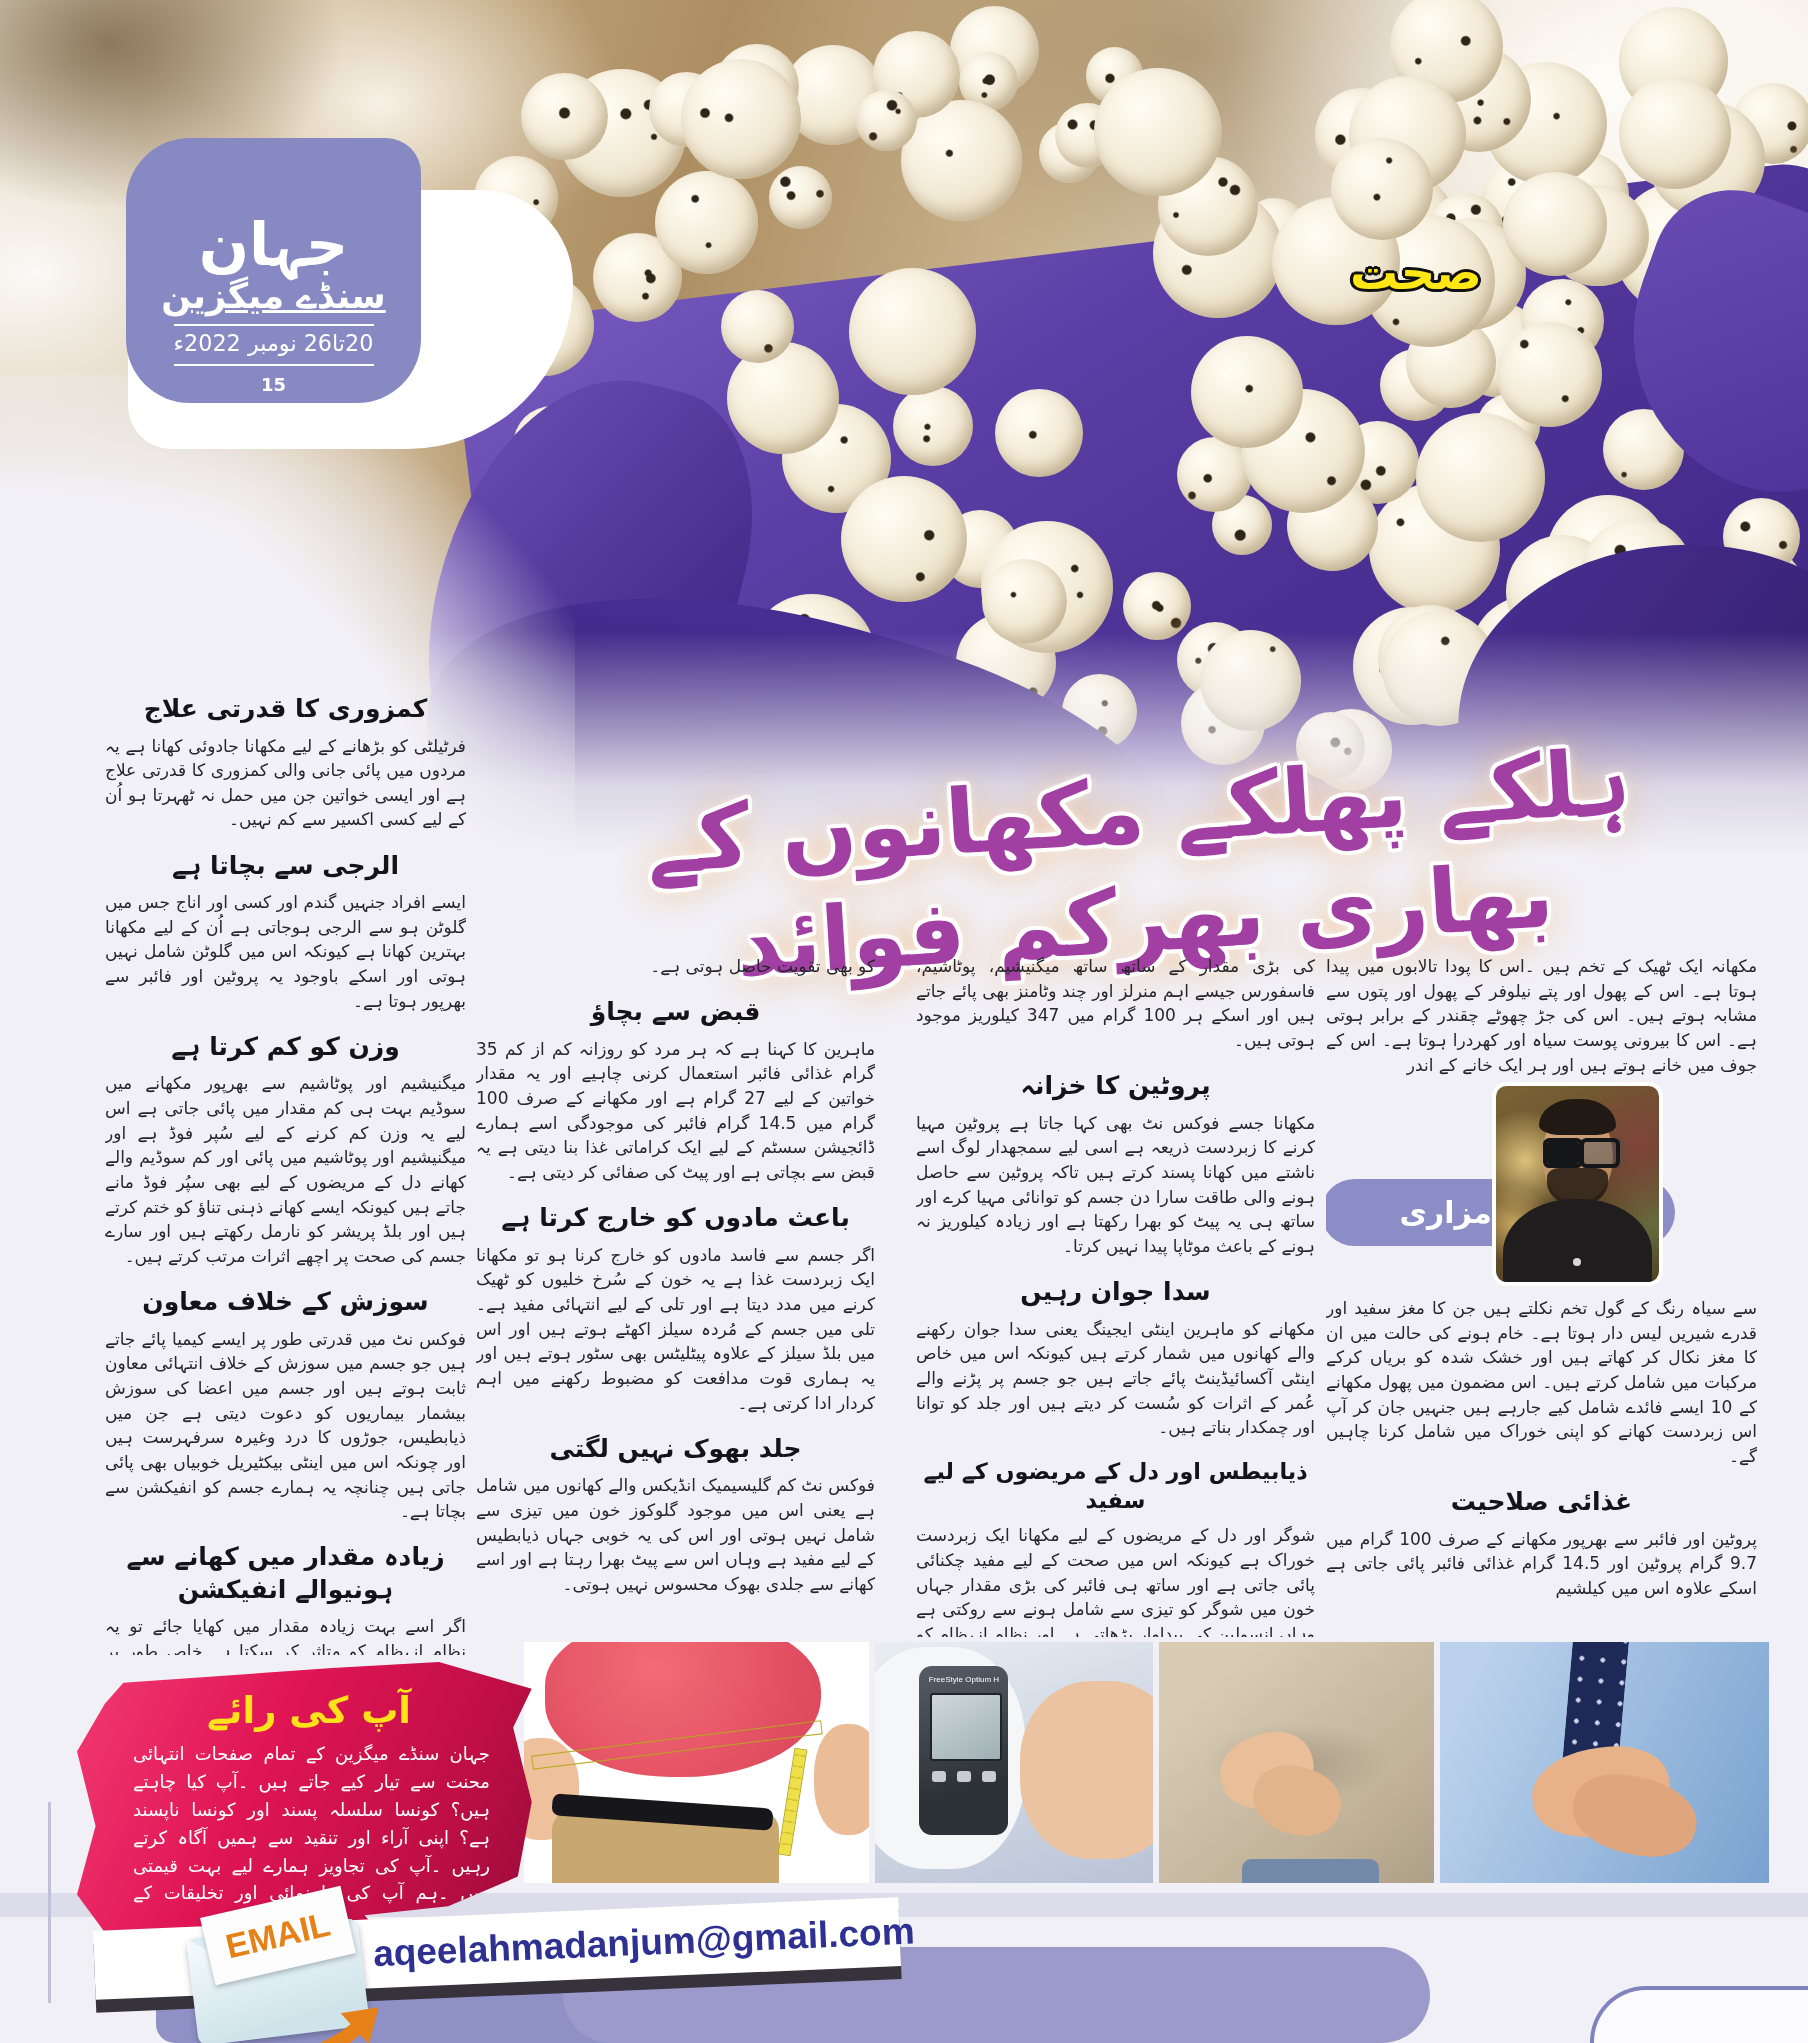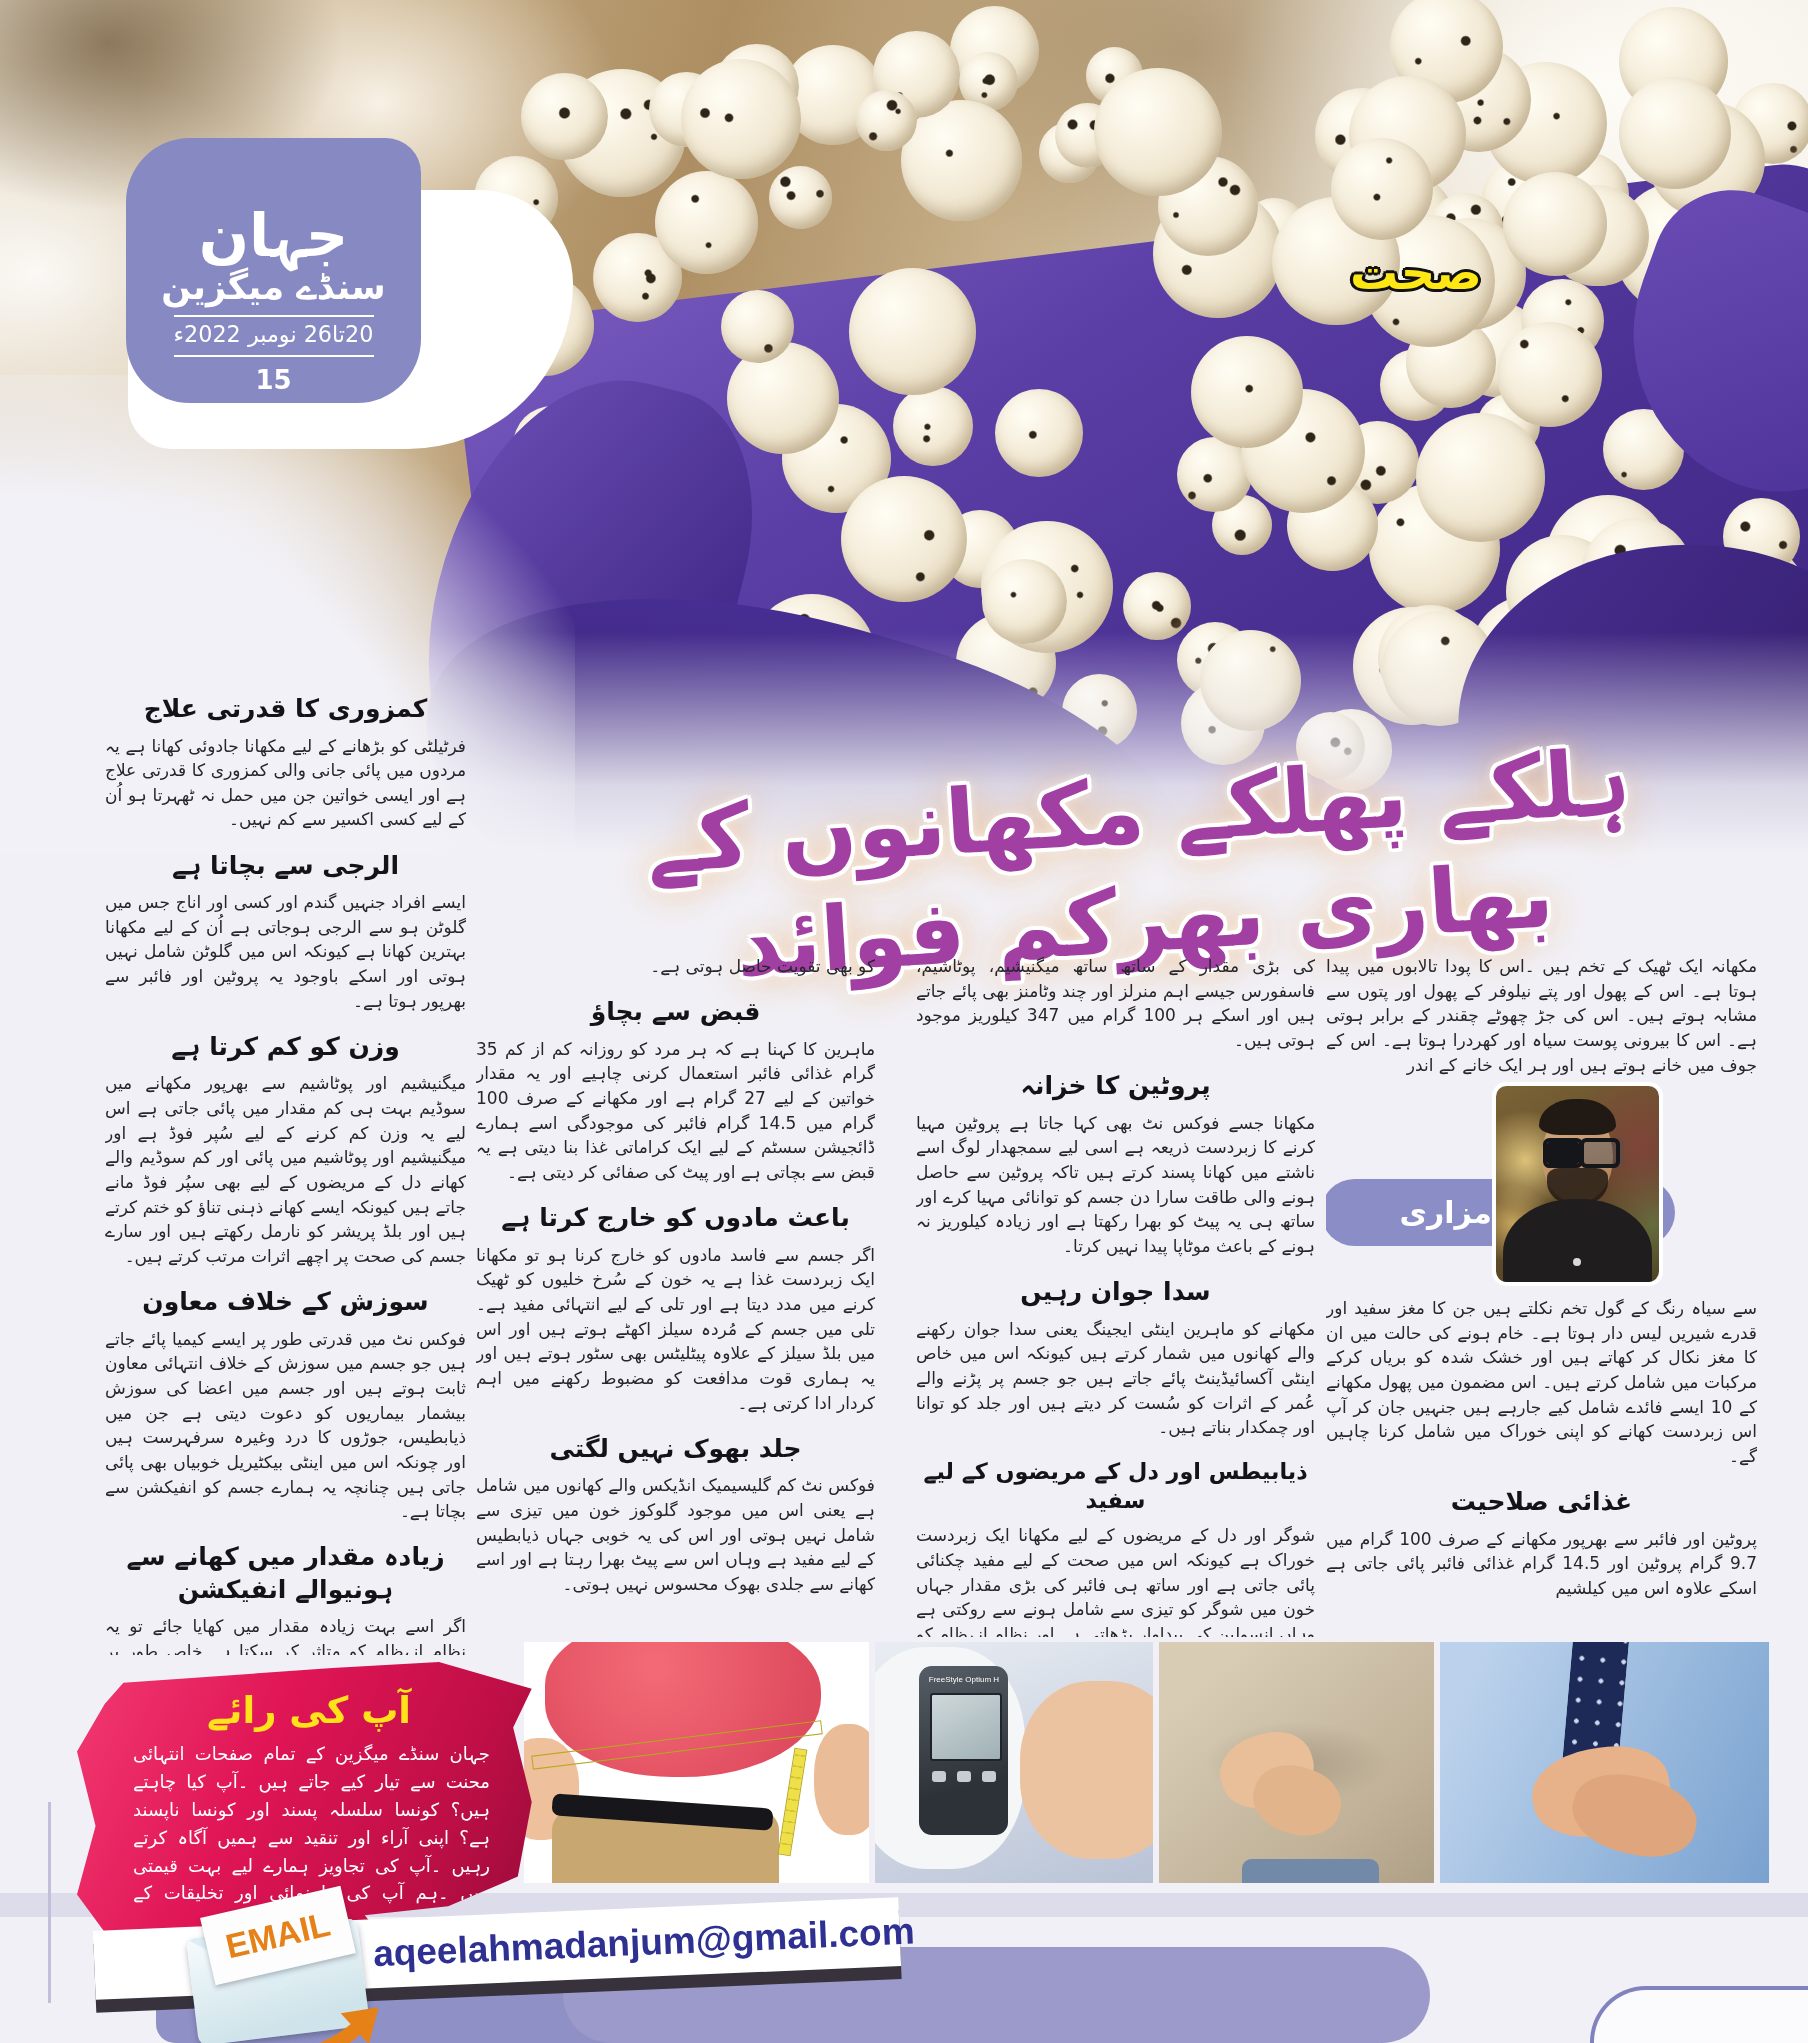--- a/index.html
+++ b/index.html
@@ -32,24 +32,24 @@
     background:linear-gradient(to bottom, rgba(241,240,246,0) 74%, rgba(241,240,246,.88) 92%, #f1f0f6 100%);}
   .hero-fade-left{position:absolute;left:0;top:375px;width:575px;height:479px;z-index:6;pointer-events:none;
     background:radial-gradient(ellipse at 0% 95%, #f2f1f7 52%, rgba(242,241,247,0) 78%);}
   
   .masthead-swoosh{position:absolute;left:128px;top:190px;width:445px;height:259px;background:#fff;
     border-radius:0 104px 184px 48px;z-index:7;}
   .masthead{position:absolute;left:126px;top:138px;width:295px;height:265px;background:#8789c3;
     border-radius:64px 35px 64px 64px;z-index:8;color:#fff;display:flex;flex-direction:column;
     align-items:center;justify-content:flex-end;padding-bottom:8px;box-sizing:border-box;}
   .mh-name1{font-size:59px;font-weight:700;line-height:1.0;}
-  .mh-name2{font-size:35px;font-weight:700;margin-top:1.6px;}
+  .mh-name2{font-size:35px;font-weight:700;margin-top:1.6px;text-decoration:underline;}
   .mh-rule{width:200px;height:1.6px;background:#fff;margin:8px 0 4.8px;}
   .mh-date{font-size:22.3px;}
-  .mh-page{font-size:26px;font-weight:700;margin-top:3.2px;}
+  .mh-page{font-size:18px;font-weight:700;margin-top:3.2px;}
   
   .health-badge{position:absolute;left:1350px;top:244px;z-index:8;font-size:48px;font-weight:700;color:#ffe715;
     text-shadow:-3.2px 0 #111,3.2px 0 #111,0 -3.2px #111,0 3.2px #111,-2.4px -2.4px #111,2.4px 2.4px #111,-2.4px 2.4px #111,2.4px -2.4px #111;}
   .main-title{position:absolute;left:511px;top:757px;width:1261px;z-index:9;direction:rtl;text-align:center;
     transform:rotate(-3.5deg);font-size:89px;font-weight:700;line-height:1.22;color:#a23fa3;
     text-shadow:-4px 0 #fff,4px 0 #fff,0 -4px #fff,0 4px #fff,-3.2px -3.2px #fff,3.2px 3.2px #fff,-3.2px 3.2px #fff,3.2px -3.2px #fff,
       0 0 12.8px #ffffff,0 0 37px rgba(238,176,112,.95);}
   
   .col{position:absolute;z-index:9;direction:rtl;color:#26262b;overflow:hidden;}
   .col h3{font-size:25px;font-weight:700;color:#141418;text-align:center;margin:17.6px 0 8px;line-height:1.3;}

